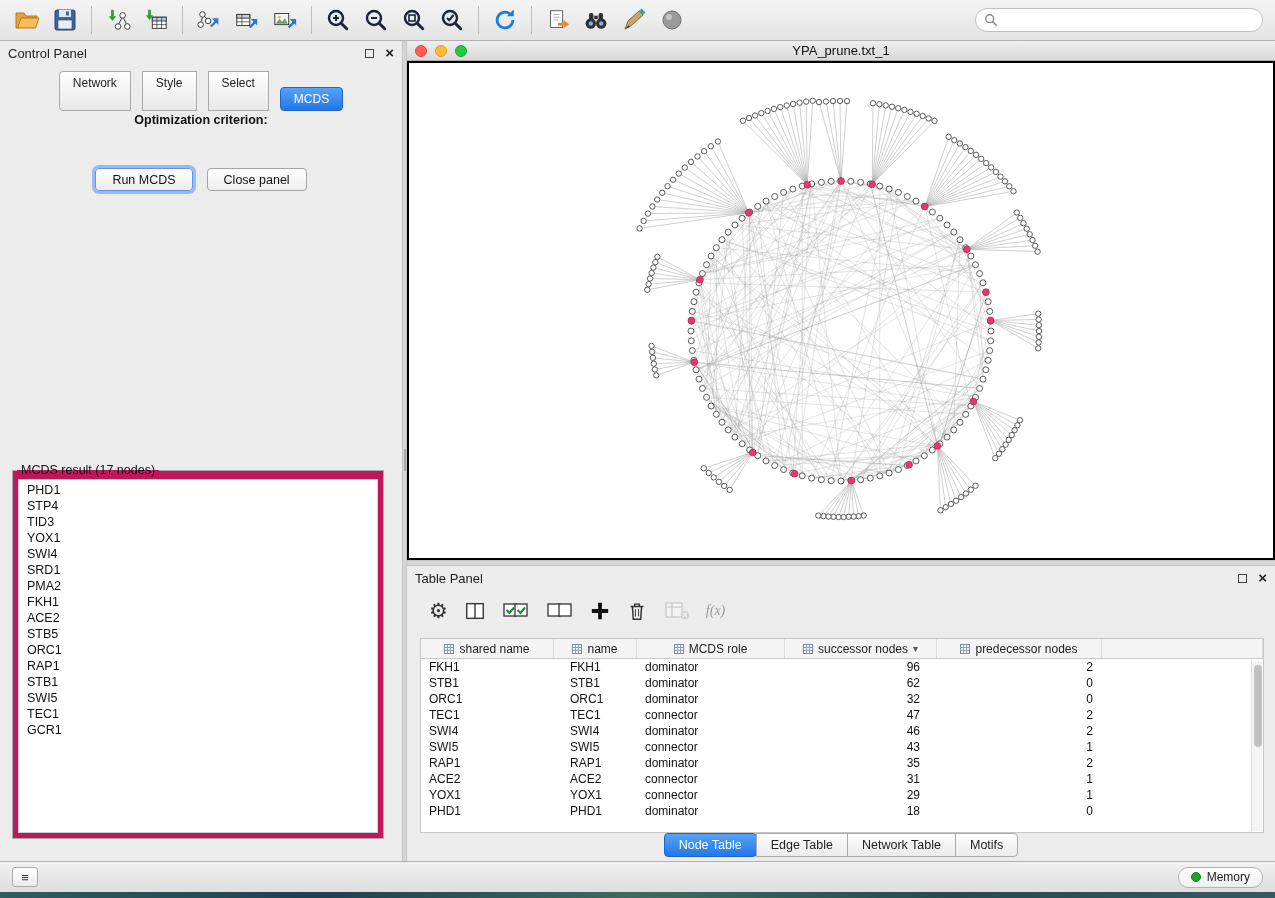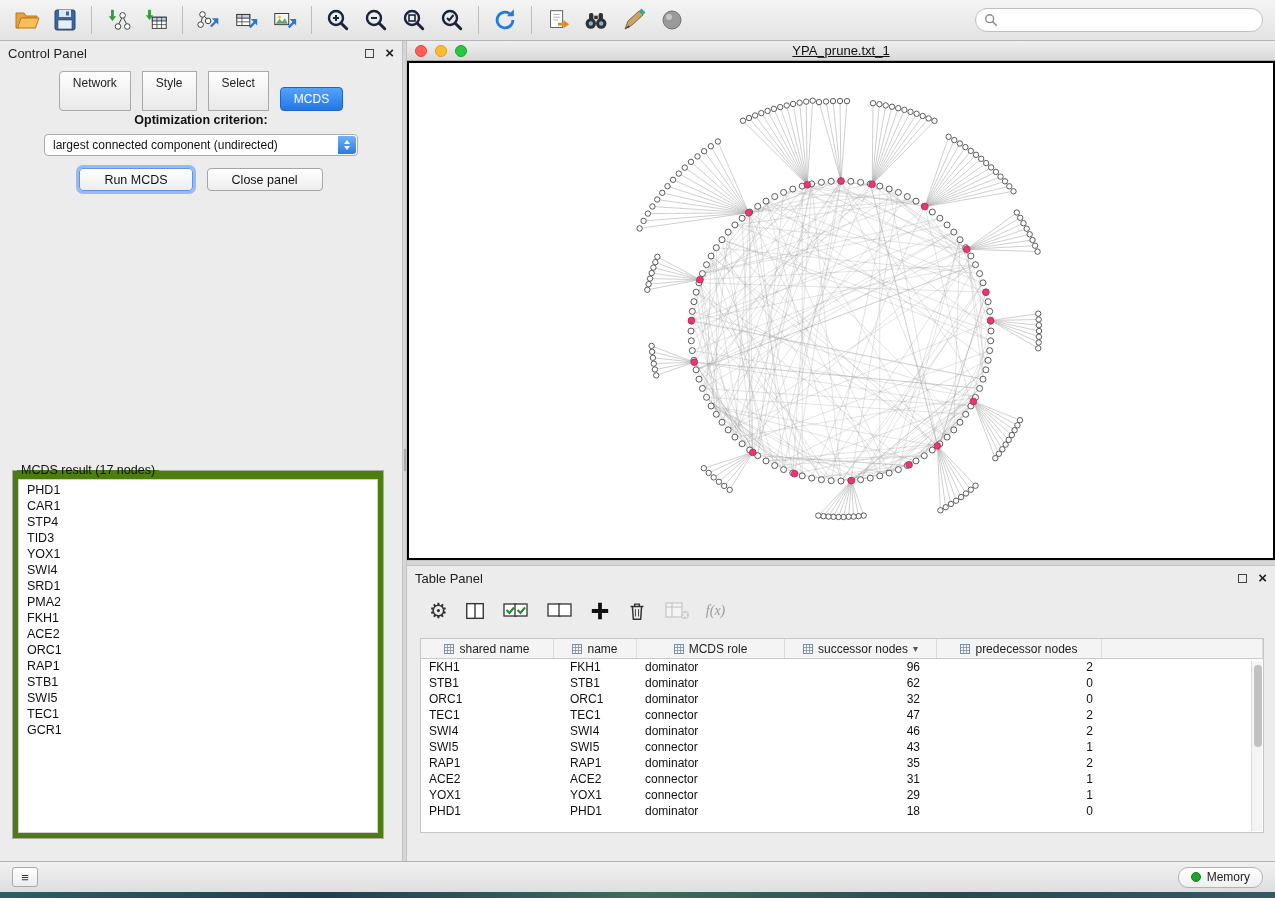--- a/index.html
+++ b/index.html
@@ -43,39 +43,39 @@
   .cp-optlabel { position:absolute; left:0; top:72px; width:100%; text-align:center; font-size:12.5px; color:#111;font-weight:bold; }
   .combo { position:absolute; left:44px; top:93px; width:314px; height:22px; background:#fff; border:1px solid #ababab; border-radius:4px;
     display:flex; align-items:center; padding:0 24px 0 8px; }
   .combo-text { font-size:12px; white-space:nowrap; overflow:hidden; }
   .combo-btn { position:absolute; right:1px; top:1px; width:18px; height:18px; border-radius:0 3px 3px 0;
     background:linear-gradient(#6fb0f9,#2b7ae2); display:flex; flex-direction:column; align-items:center; justify-content:center; gap:2px; }
   .tri-up { width:0; height:0; border-left:3.5px solid transparent; border-right:3.5px solid transparent; border-bottom:4px solid #fff; }
   .tri-down { width:0; height:0; border-left:3.5px solid transparent; border-right:3.5px solid transparent; border-top:4px solid #fff; }
 
   .cp-buttons { position:absolute; left:0; top:127px; width:100%; display:flex; justify-content:center; gap:14px; }
-  .btn { height:23px; padding:0 24px; background:linear-gradient(#ffffff,#ededed); border:1px solid #a5a5a5; border-radius:4px;
+  .btn { height:23px; padding:0 16px; background:linear-gradient(#ffffff,#ededed); border:1px solid #a5a5a5; border-radius:4px;
     font-size:12.5px; color:#111; display:flex; align-items:center; }
   .btn.focused { box-shadow:0 0 0 3px rgba(106,160,245,.65); border-color:#5d93e8; }
 
-  fieldset.mcds { position:absolute; left:12px; top:422px; width:372px; height:376px; border:1px solid #ababab; background:#4d7c0f; }
+  fieldset.mcds { position:absolute; left:12px; top:422px; width:372px; height:376px; border:1px solid #ababab; background:#be185d; }
   fieldset.mcds legend { font-size:12.5px; color:#111; padding:0 4px; margin-left:4px; }
   .mcds-list { position:absolute; left:5px; right:5px; top:2px; bottom:5px; background:#fff; border:1px solid #cfcfcf; overflow:hidden; padding:2px 0; }
   .mcds-item { height:16px; line-height:16px; padding-left:8px; font-size:12.5px; color:#111; }
 
   
   .net-window { position:absolute; left:0; top:0; width:868px; height:519px; }
   .net-titlebar { position:absolute; left:0; top:0; width:100%; height:20px; background:linear-gradient(#efefef,#d9d9d9);
     border-bottom:1px solid #adadad; display:flex; align-items:center; padding:0 8px; }
   .lights { display:flex; gap:8px; }
   .light { width:12px; height:12px; border-radius:50%; }
   .light.red { background:#ff5f57; border:1px solid #e0443e; }
   .light.yellow { background:#febc2e; border:1px solid #d89e24; }
   .light.green { background:#28c840; border:1px solid #1ea133; }
-  .net-title { position:absolute; left:0; width:100%; text-align:center; font-size:13px; color:#111; pointer-events:none;text-decoration:underline; }
+  .net-title { position:absolute; left:0; width:100%; text-align:center; font-size:13px; color:#111; pointer-events:none; }
   .net-canvas { position:absolute; left:0; top:20px; width:868px; height:499px; background:#fff; border:2px solid #000; }
   .net-canvas svg { width:100%; height:100%; display:block; }
 
   .h-splitter { position:absolute; left:0; top:519px; width:868px; height:6px; background:#d6d6d6; border-top:1px solid #c2c2c2; border-bottom:1px solid #c2c2c2; }
 
   
   .table-panel { position:absolute; left:0; top:525px; width:868px; height:295px; background:#ececec; }
   .tp-toolbar { position:absolute; left:6px; top:24px; height:42px; display:flex; align-items:center; gap:16px; padding-left:16px; }
   .tp-icon { display:flex; align-items:center; justify-content:center; height:30px; }
   .tp-icon svg { display:block; }
@@ -275,46 +275,39 @@
 
       <div class="cp-tabs">
           <div class="cp-tab">Network</div>
           <div class="cp-tab">Style</div>
           <div class="cp-tab">Select</div>
           <div class="cp-tab active">MCDS</div>
         </div>
 
       <div class="cp-optlabel">Optimization criterion:</div>
 
-      <div class="combo">
-        <span class="combo-text">largest connected component (undirected)</span>
-        <span class="combo-btn">
-            <span class="tri-up"></span>
-            <span class="tri-down"></span>
-          </span>
-      </div>
 
       <div class="cp-buttons">
         <div class="btn focused">Run MCDS</div>
         <div class="btn">Close panel</div>
       </div>
 
       <fieldset class="mcds">
         <legend>MCDS result (17 nodes)</legend>
         <div class="mcds-list">
             <div class="mcds-item">PHD1</div>
-            <div class="mcds-item">CAR1</div>
             <div class="mcds-item">STP4</div>
             <div class="mcds-item">TID3</div>
             <div class="mcds-item">YOX1</div>
             <div class="mcds-item">SWI4</div>
             <div class="mcds-item">SRD1</div>
             <div class="mcds-item">PMA2</div>
             <div class="mcds-item">FKH1</div>
             <div class="mcds-item">ACE2</div>
+            <div class="mcds-item">STB5</div>
             <div class="mcds-item">ORC1</div>
             <div class="mcds-item">RAP1</div>
             <div class="mcds-item">STB1</div>
             <div class="mcds-item">SWI5</div>
             <div class="mcds-item">TEC1</div>
             <div class="mcds-item">GCR1</div>
           </div>
       </fieldset>
     </div>
 
@@ -1096,20 +1089,26 @@
                 <div class="td c3">18</div>
                 <div class="td c4">0</div>
                 <div class="td"></div>
               </div>
             </div>
           <div class="nt-scrollbar">
             <div class="nt-thumb"></div>
           </div>
         </div>
 
+        <div class="tp-tabs">
+            <div class="tp-tab active">Node Table</div>
+            <div class="tp-tab">Edge Table</div>
+            <div class="tp-tab">Network Table</div>
+            <div class="tp-tab">Motifs</div>
+          </div>
       </div>
 
     </div>
   </div>
 
   <div class="statusbar">
     <div class="menu-btn">
       <span>≡</span>
     </div>
     <div class="sb-spacer"></div>

